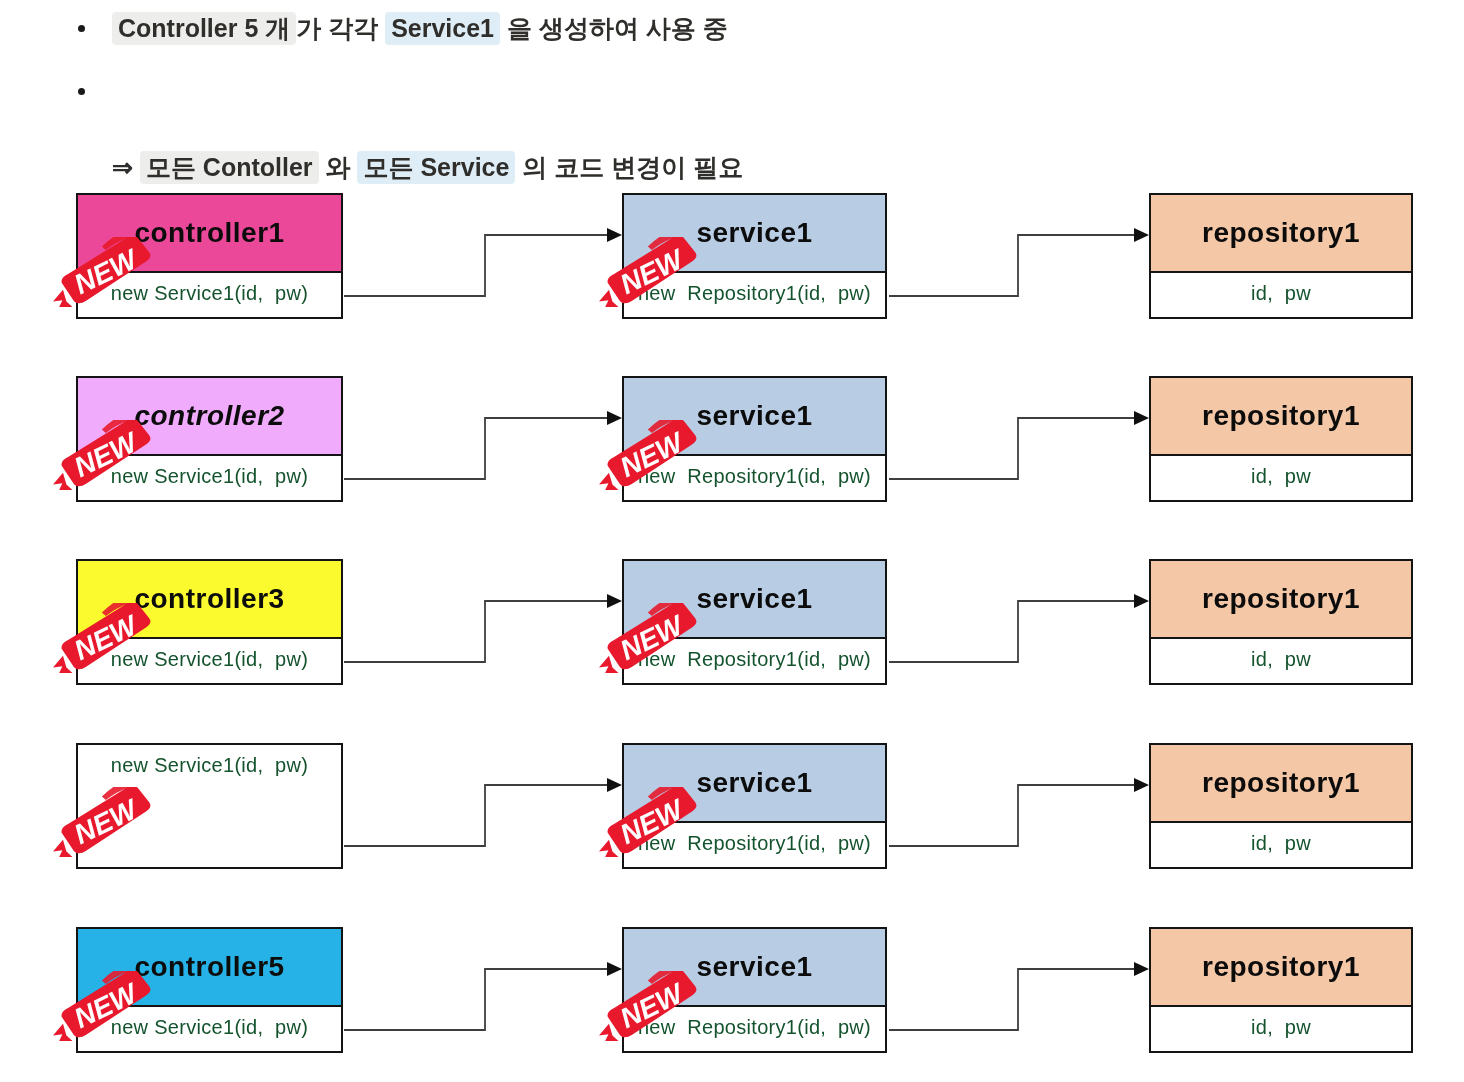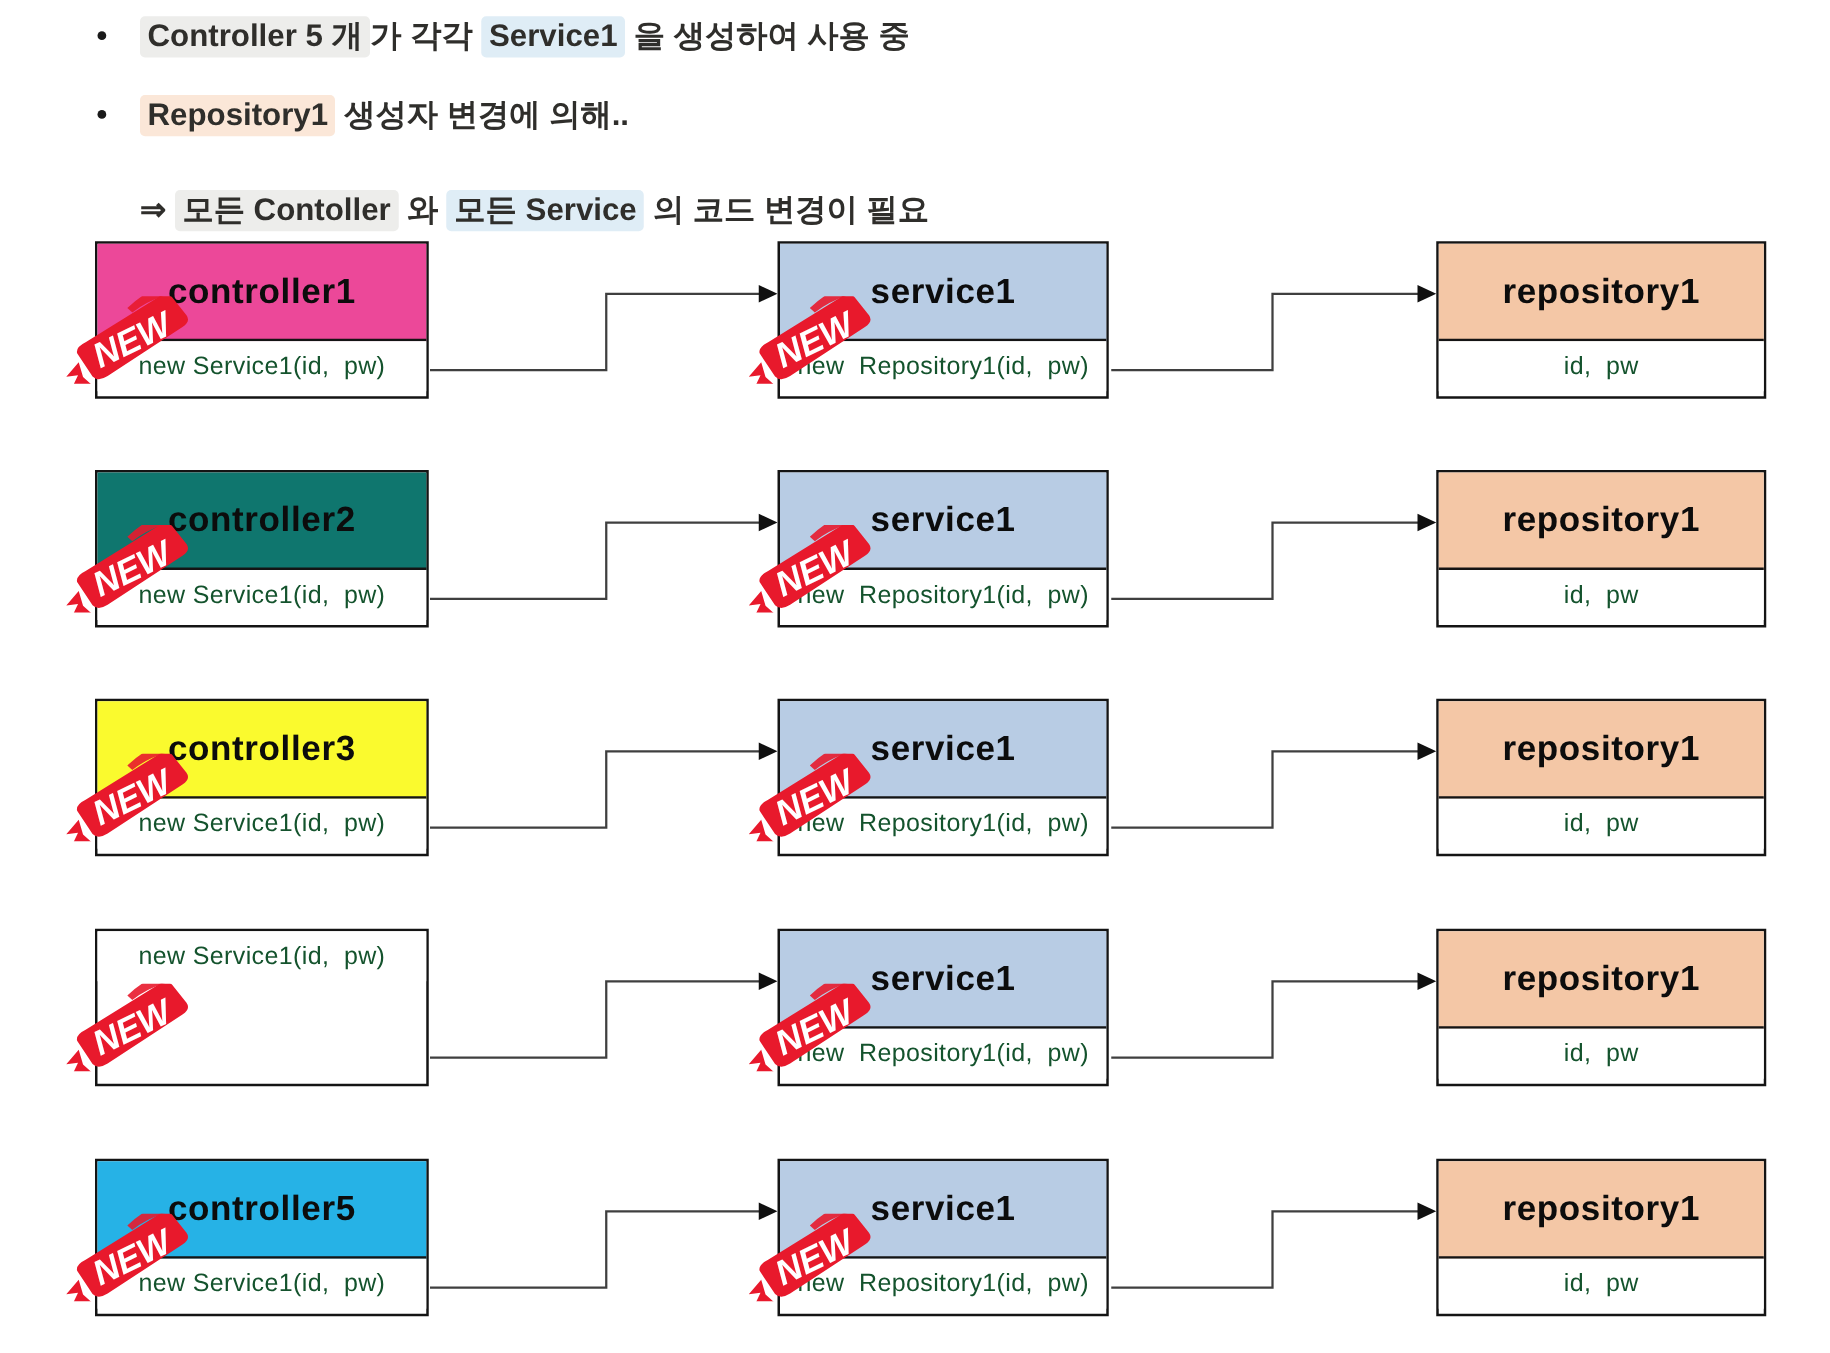--- a/index.html
+++ b/index.html
@@ -81,21 +81,20 @@
       <path d="M 889 1030 H 1018 V 969 H 1140" fill="none" stroke="#3f3f3f" stroke-width="1.8"></path>
       <polygon points="1149,969 1134,962 1134,976" fill="#101010"></polygon>
     </svg>
   <div class="notes" id="notes">
       <div class="note-line">
     <span class="dot"></span>
     <span class="segs"><span class="seg hl" style="background: rgb(237, 237, 235); text-align: center;">Controller 5 개</span><span class="seg">가 각각 </span><span class="seg hl" style="background: rgb(223, 237, 246);">Service1</span><span class="seg"> 을 생성하여 사용 중</span></span>
   </div>
       <div class="note-line">
     <span class="dot"></span>
-    <span class="segs"><span class="seg hl" style="background: rgb(251, 231, 216);">Repository1</span><span class="seg"> 생성자 변경에 의해..</span></span>
   </div>
       <div class="note-line indent">
     
     <span class="segs"><span class="seg">⇒ </span><span class="seg hl" style="background: rgb(237, 237, 235);">모든 Contoller</span><span class="seg"> 와 </span><span class="seg hl" style="background: rgb(223, 237, 246);">모든 Service</span><span class="seg"> 의 코드 변경이 필요</span></span>
   </div>
     </div>
   <div id="diagram">
       <div class="row" style="top: 193px;">
     <div class="box pos-controller">
       <div class="box-header" style="background: #ec4899;">controller1</div>
@@ -122,21 +121,21 @@
       </svg>
     </div>
     <div class="box pos-repository">
       <div class="box-header" style="background: rgb(244, 199, 166);">repository1</div>
       <div class="box-body">id,  pw</div>
 
     </div>
   </div>
       <div class="row" style="top: 376px;">
     <div class="box pos-controller">
-      <div class="box-header" style="background: #0f766e;">controller2</div>
+      <div class="box-header" style="background: #f0abfc; font-style: italic;">controller2</div>
       <div class="box-body">new Service1(id,  pw)</div>
       <svg class="stamp" viewBox="0 0 124 70">
         <g transform="rotate(-26 56 38)">
           <path d="M18 36 L4 42 L13 45 L3 53 L14 55 L7 64 L20 58 L16 48 Z" fill="#E8192C"></path>
           <path d="M20 29 Q21 24 30 24 L98 17 Q106 16 108 22 L112 40 Q113 46 105 47 L34 56 Q25 57 23 51 Z" fill="#E8192C"></path>
           <path d="M72 14 Q94 7 110 12 L112 20 Q92 15 74 19 Z" fill="#E8192C" opacity="0.9"></path>
           <text x="64" y="48" text-anchor="middle" font-size="28" font-weight="bold" font-style="italic" font-family="Liberation Sans, sans-serif" fill="#ffffff">NEW</text>
         </g>
       </svg>
     </div>

